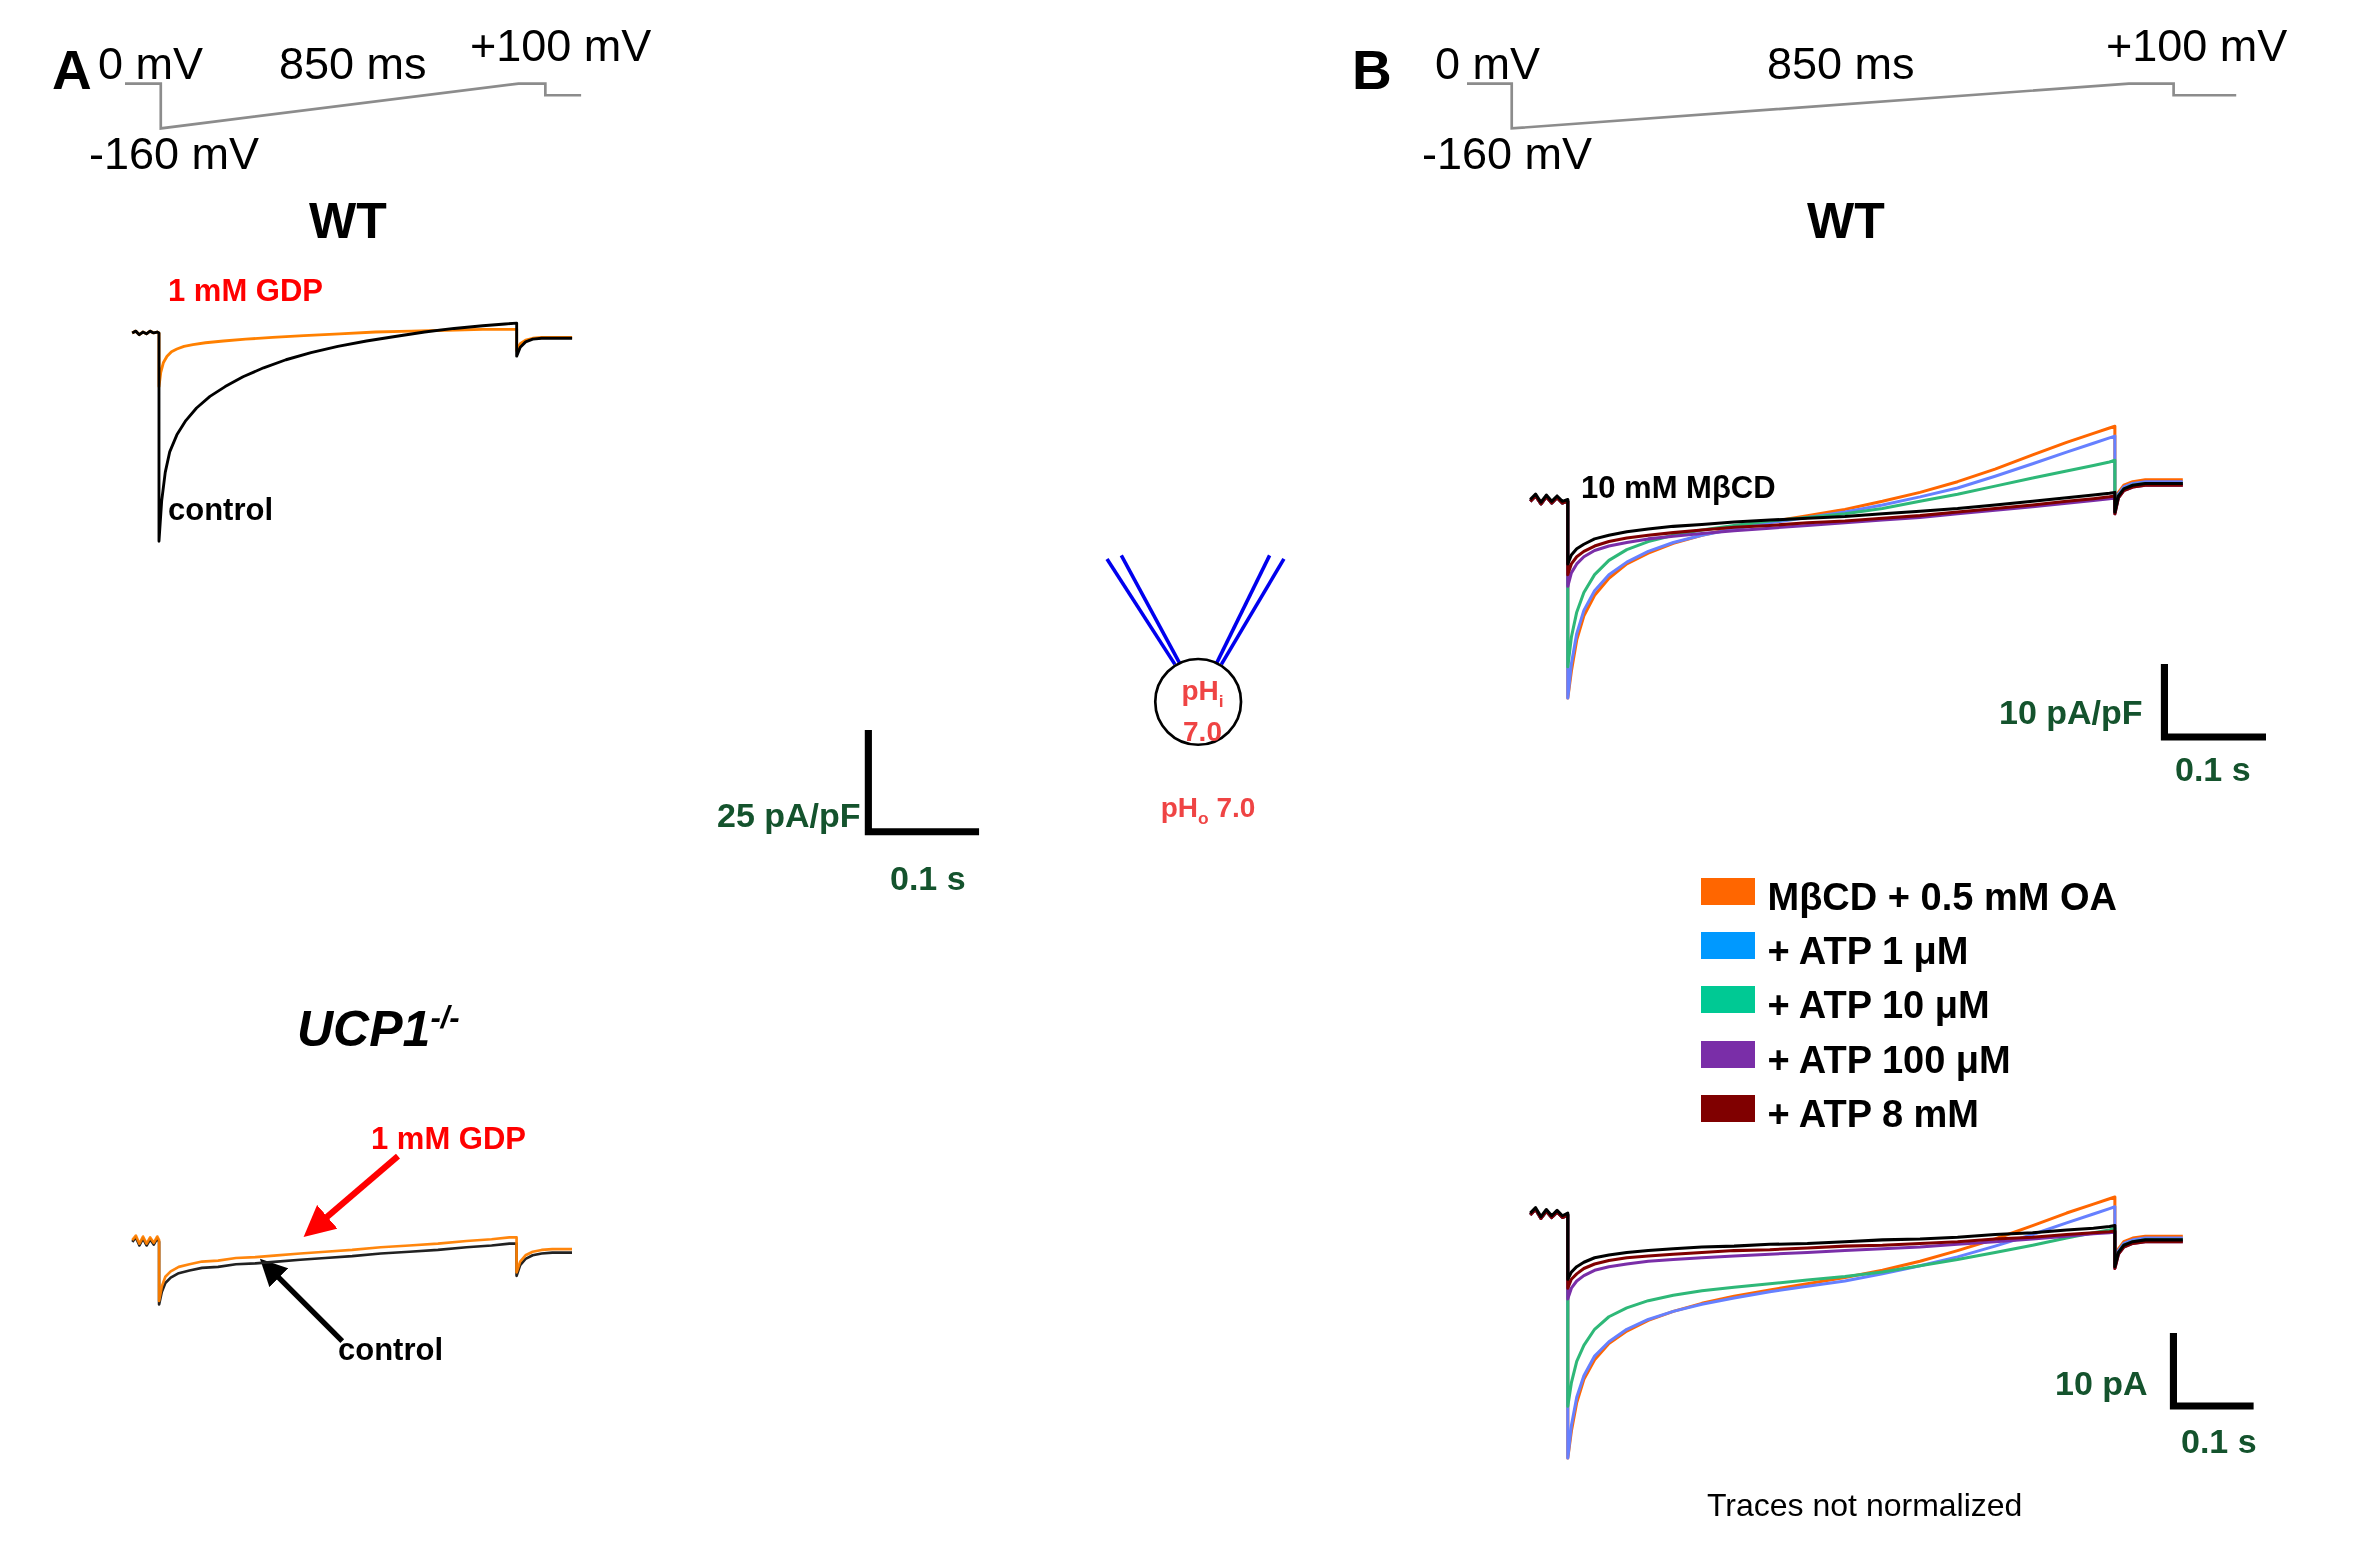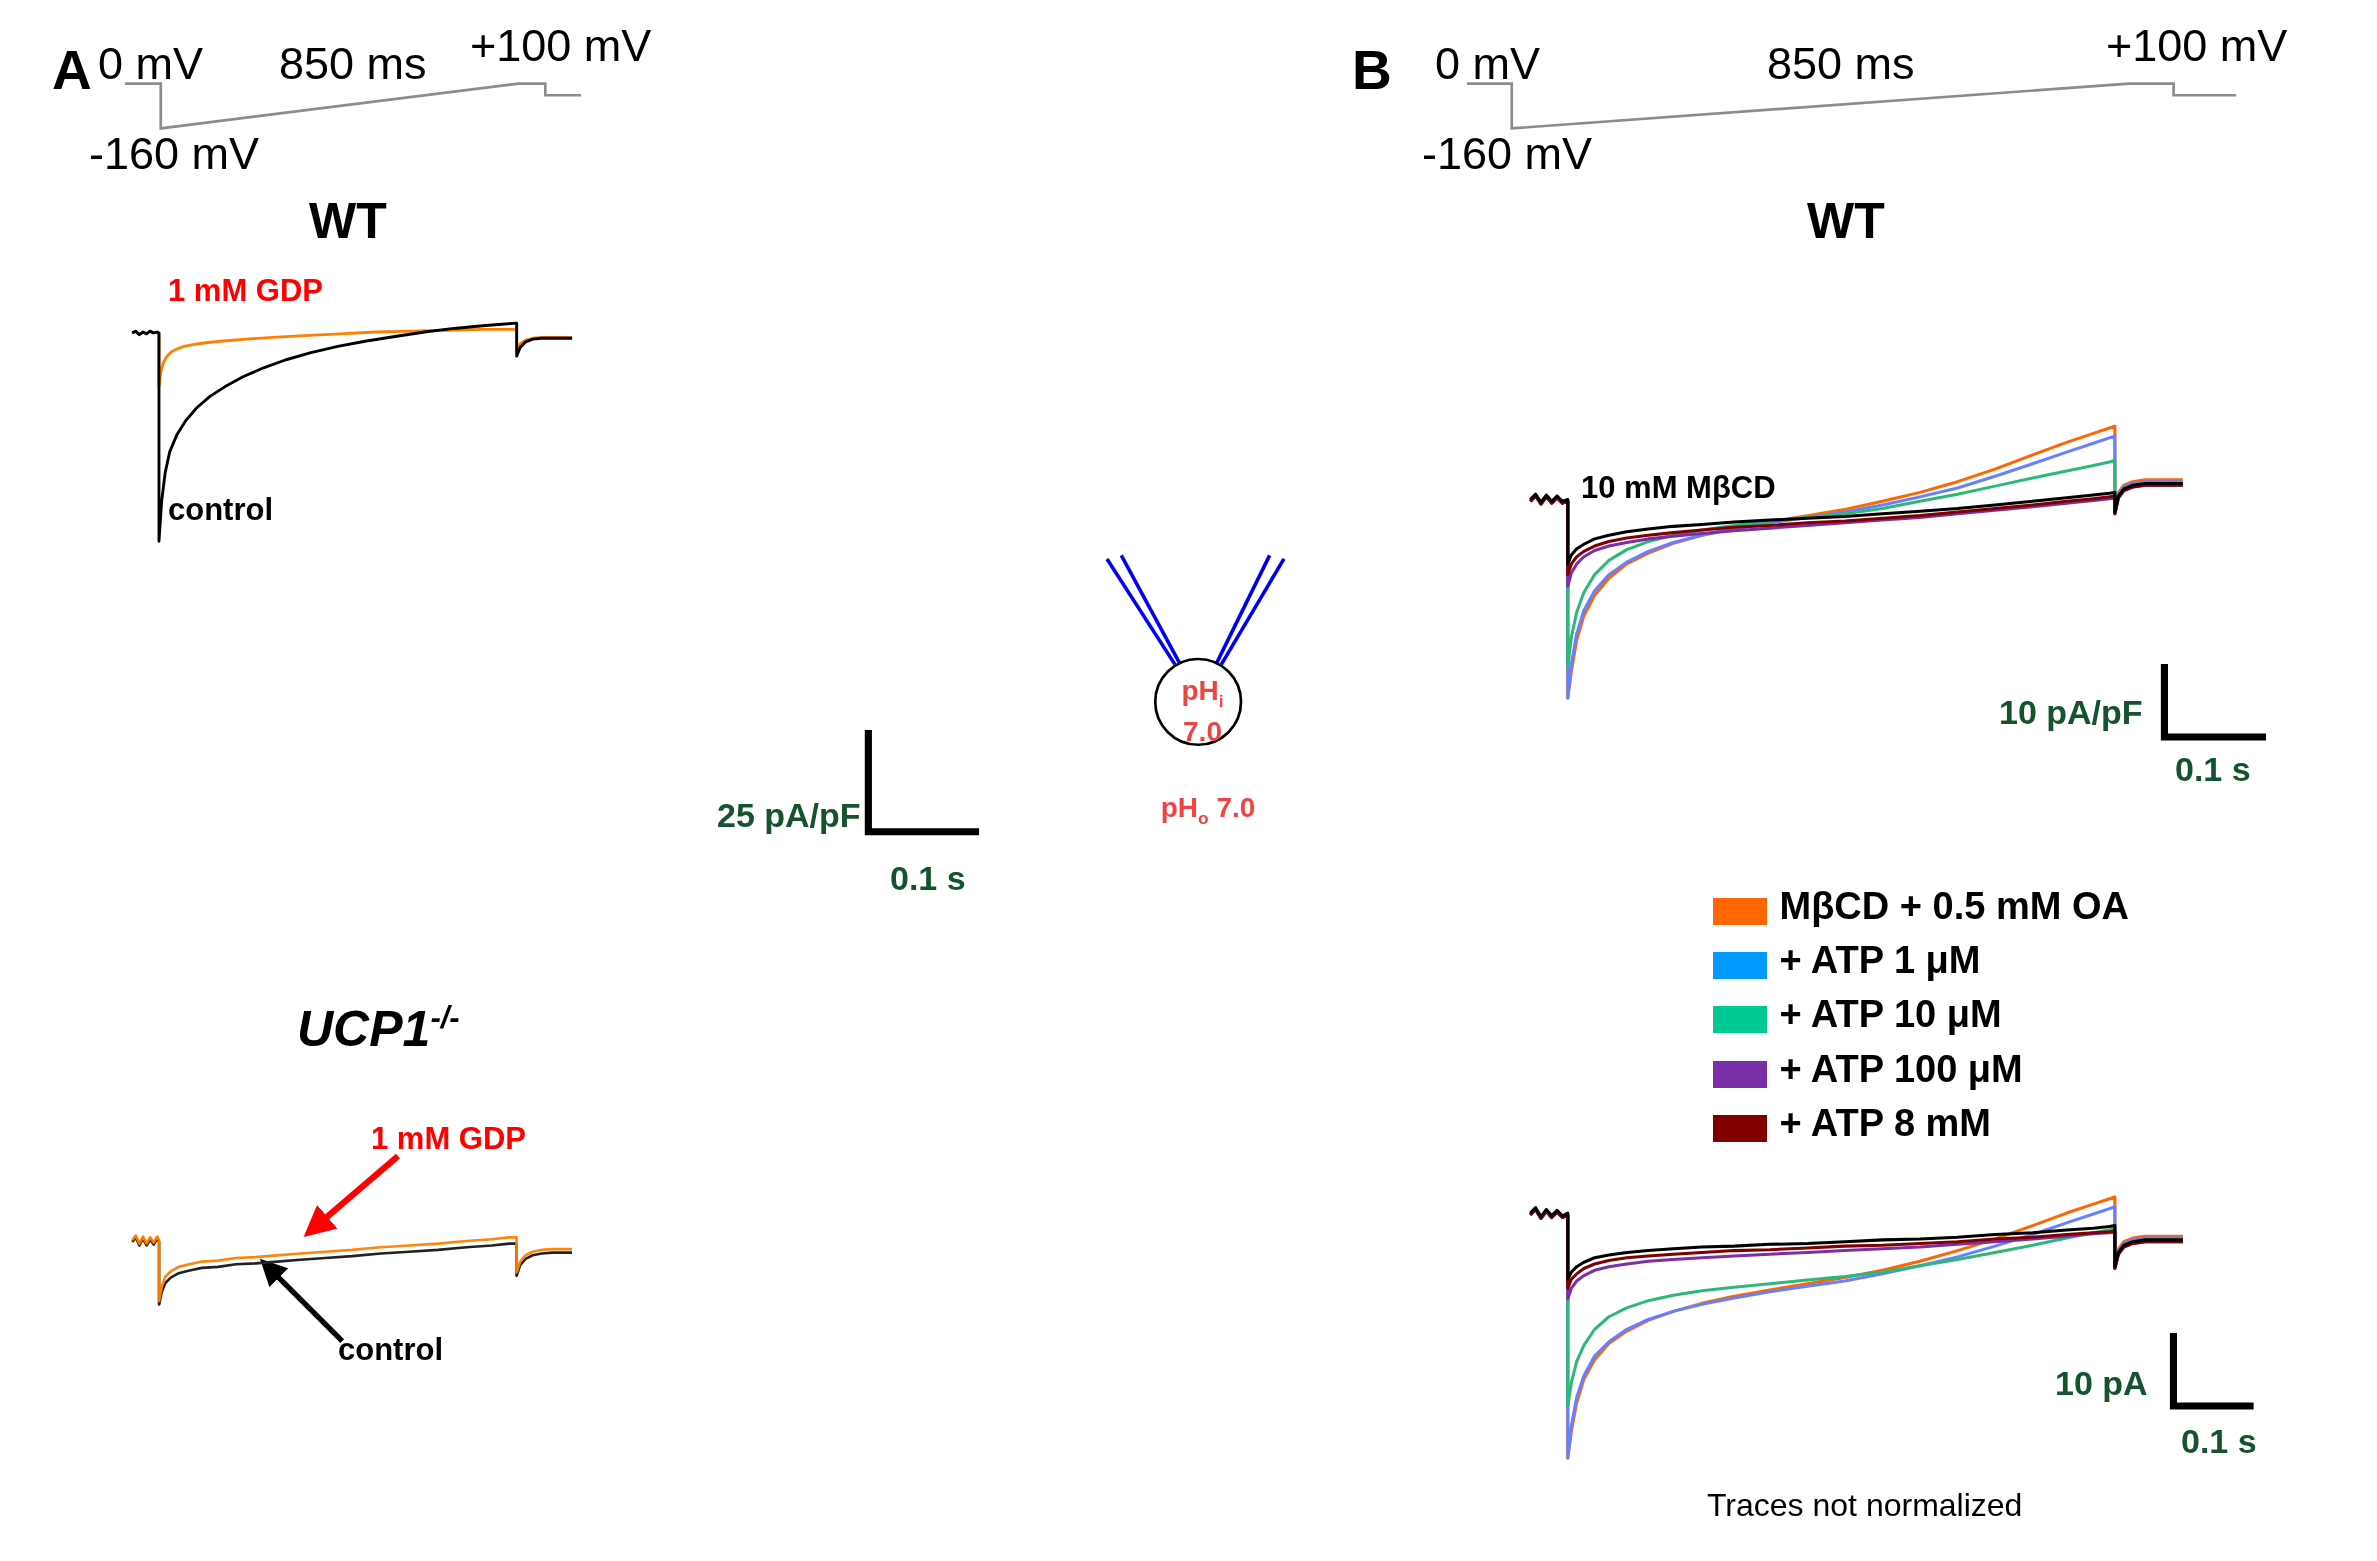--- a/index.html
+++ b/index.html
@@ -40,24 +40,23 @@
     white-space: nowrap;
   }
   .scalebar-text {
     font-size: 34px;
     font-weight: bold;
     color: #14532d;
     white-space: nowrap;
   }
   .legend-row {
     display: flex;
-    align-items: flex-end;
+    align-items: flex-start;
     margin-bottom: 7.2px;
     height: 47px;
-    margin-left: 12px;
   }
   .legend-swatch {
     width: 54px; height: 27px;
     margin-right: 12.5px;
     flex: 0 0 auto;
   }
   .legend-text {
     font-size: 38px;
     font-weight: bold;
     white-space: nowrap;

